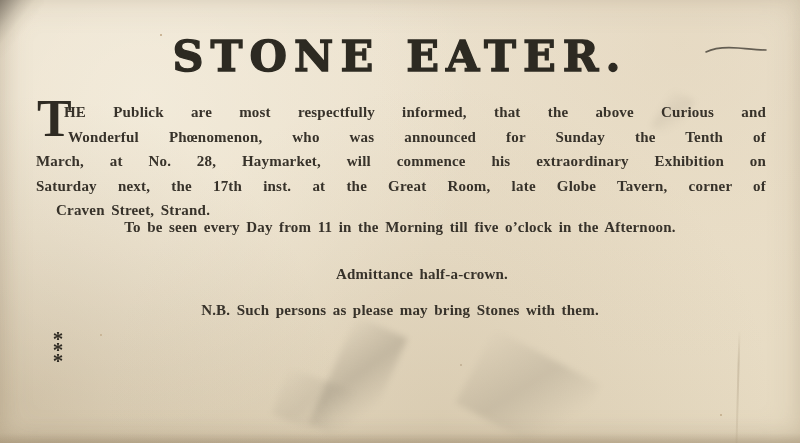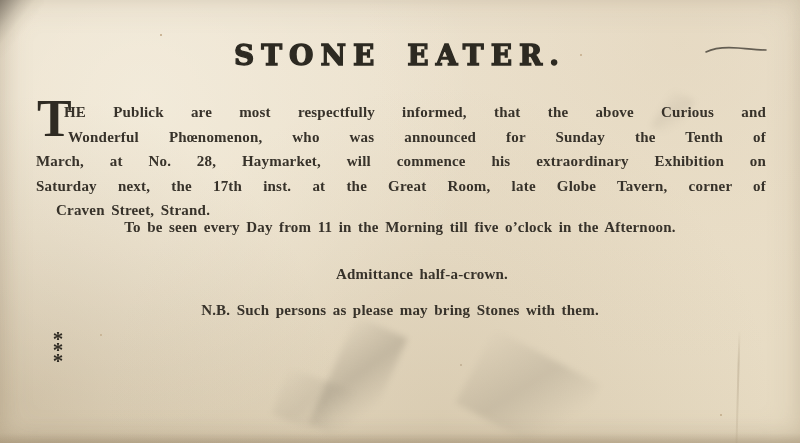--- a/index.html
+++ b/index.html
@@ -44,21 +44,21 @@
   .smudge.c{left:278px;top:378px;width:70px;height:50px;transform:rotate(20deg);opacity:.16;}
   .smudge.d{left:660px;top:92px;width:26px;height:44px;transform:rotate(30deg);opacity:.12;}
   .specks{position:absolute;left:160px;top:34px;width:2px;height:2px;border-radius:50%;background:rgba(150,110,60,.55);
     box-shadow:420px 20px 0 rgba(150,110,60,.45), 560px 380px 0 rgba(140,100,55,.4), -60px 300px 0 rgba(150,110,60,.35), 300px 330px 0 rgba(120,90,50,.3);}
 
   .title{
     position:absolute;left:0;top:33px;width:100%;
     text-align:center;
     font-family:"DejaVu Serif", serif;
     font-weight:bold;
-    font-size:28px;line-height:46px;
+    font-size:43px;line-height:46px;
     letter-spacing:7px;
     color:#2d2a22;
     -webkit-text-stroke:1.3px #2d2a22;
   }
   .title .gap{display:inline-block;width:26px;}
 
   .body-text{font-size:15px;font-weight:bold;letter-spacing:0.2px;word-spacing:2.5px;}
 
   .para{position:absolute;left:36px;top:100px;width:730px;line-height:24.6px;}
   .para .ln{text-align:justify;text-align-last:justify;}

